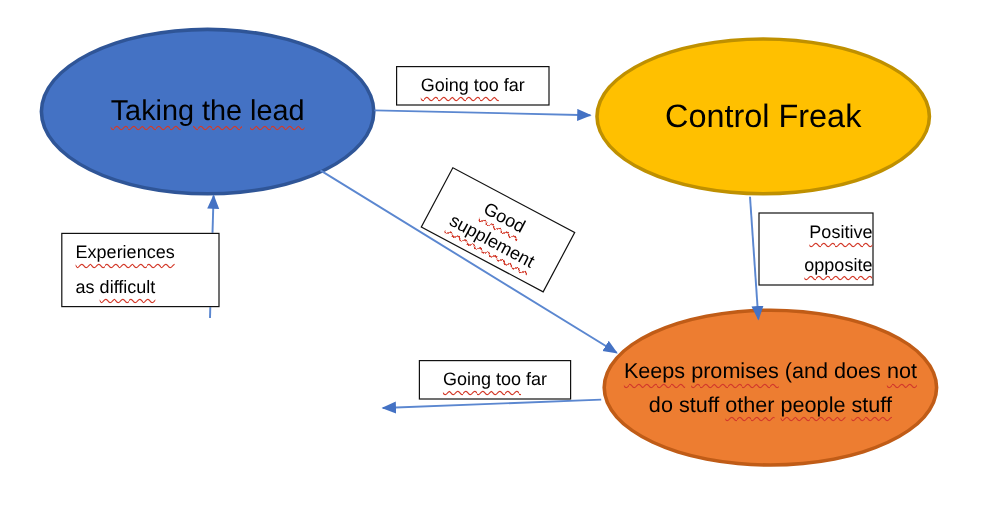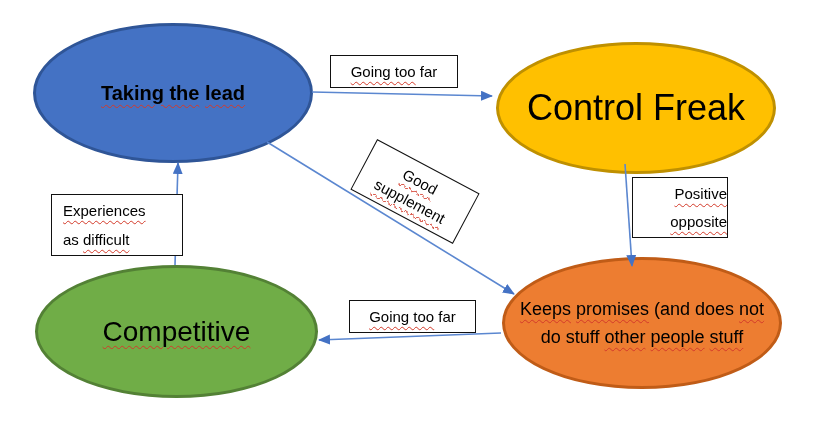--- a/index.html
+++ b/index.html
@@ -18,22 +18,22 @@
     position: absolute;
     border-radius: 50%;
     border: 3px solid;
     display: flex;
     align-items: center;
     justify-content: center;
     text-align: center;
     color: #000000;
     z-index: 1;
   }
-  #node-taking-the-lead { left: 33px;  top: 23px;  width: 280px; height: 140px; font-size: 20px; font-weight: bold; }
-  #node-control-freak   { left: 496px; top: 42px;  width: 280px; height: 132px; font-size: 36px; }
+  #node-taking-the-lead { left: 33px;  top: 23px;  width: 280px; height: 140px; font-size: 24px; }
+  #node-control-freak   { left: 496px; top: 31px;  width: 280px; height: 132px; font-size: 27px; }
   #node-competitive     { left: 35px;  top: 265px; width: 283px; height: 133px; font-size: 28px; }
   #node-keeps-promises  { left: 502px; top: 257px; width: 280px; height: 132px; font-size: 18px; line-height: 28px; }
 
   #connector-layer {
     position: absolute;
     left: 0; top: 0;
     z-index: 2;
     pointer-events: none;
   }
 
@@ -74,25 +74,20 @@
         <div class="tline"><span class="sq">Taking the</span><span> </span><span class="sq">lead</span></div>
       </div>
   </div>
 
   <div class="node" id="node-control-freak" style="background: rgb(255, 192, 0); border-color: rgb(191, 144, 0);">
     <div>
         <div class="tline"><span>Control Freak</span></div>
       </div>
   </div>
 
-  <div class="node" id="node-competitive" style="background: rgb(112, 173, 71); border-color: rgb(83, 129, 53);">
-    <div>
-        <div class="tline"><span class="sq">Competitive</span></div>
-      </div>
-  </div>
 
   <div class="node" id="node-keeps-promises" style="background: rgb(237, 125, 49); border-color: rgb(192, 92, 23);">
     <div>
         <div class="tline"><span class="sq">Keeps</span><span> </span><span class="sq">promises</span><span> (and does </span><span class="sq">not</span></div>
         <div class="tline"><span>do stuff </span><span class="sq">other</span><span> </span><span class="sq">people</span><span> </span><span class="sq">stuff</span></div>
       </div>
   </div>
 
   <svg id="connector-layer" width="828" height="423" viewBox="0 0 828 423">
     <defs>

